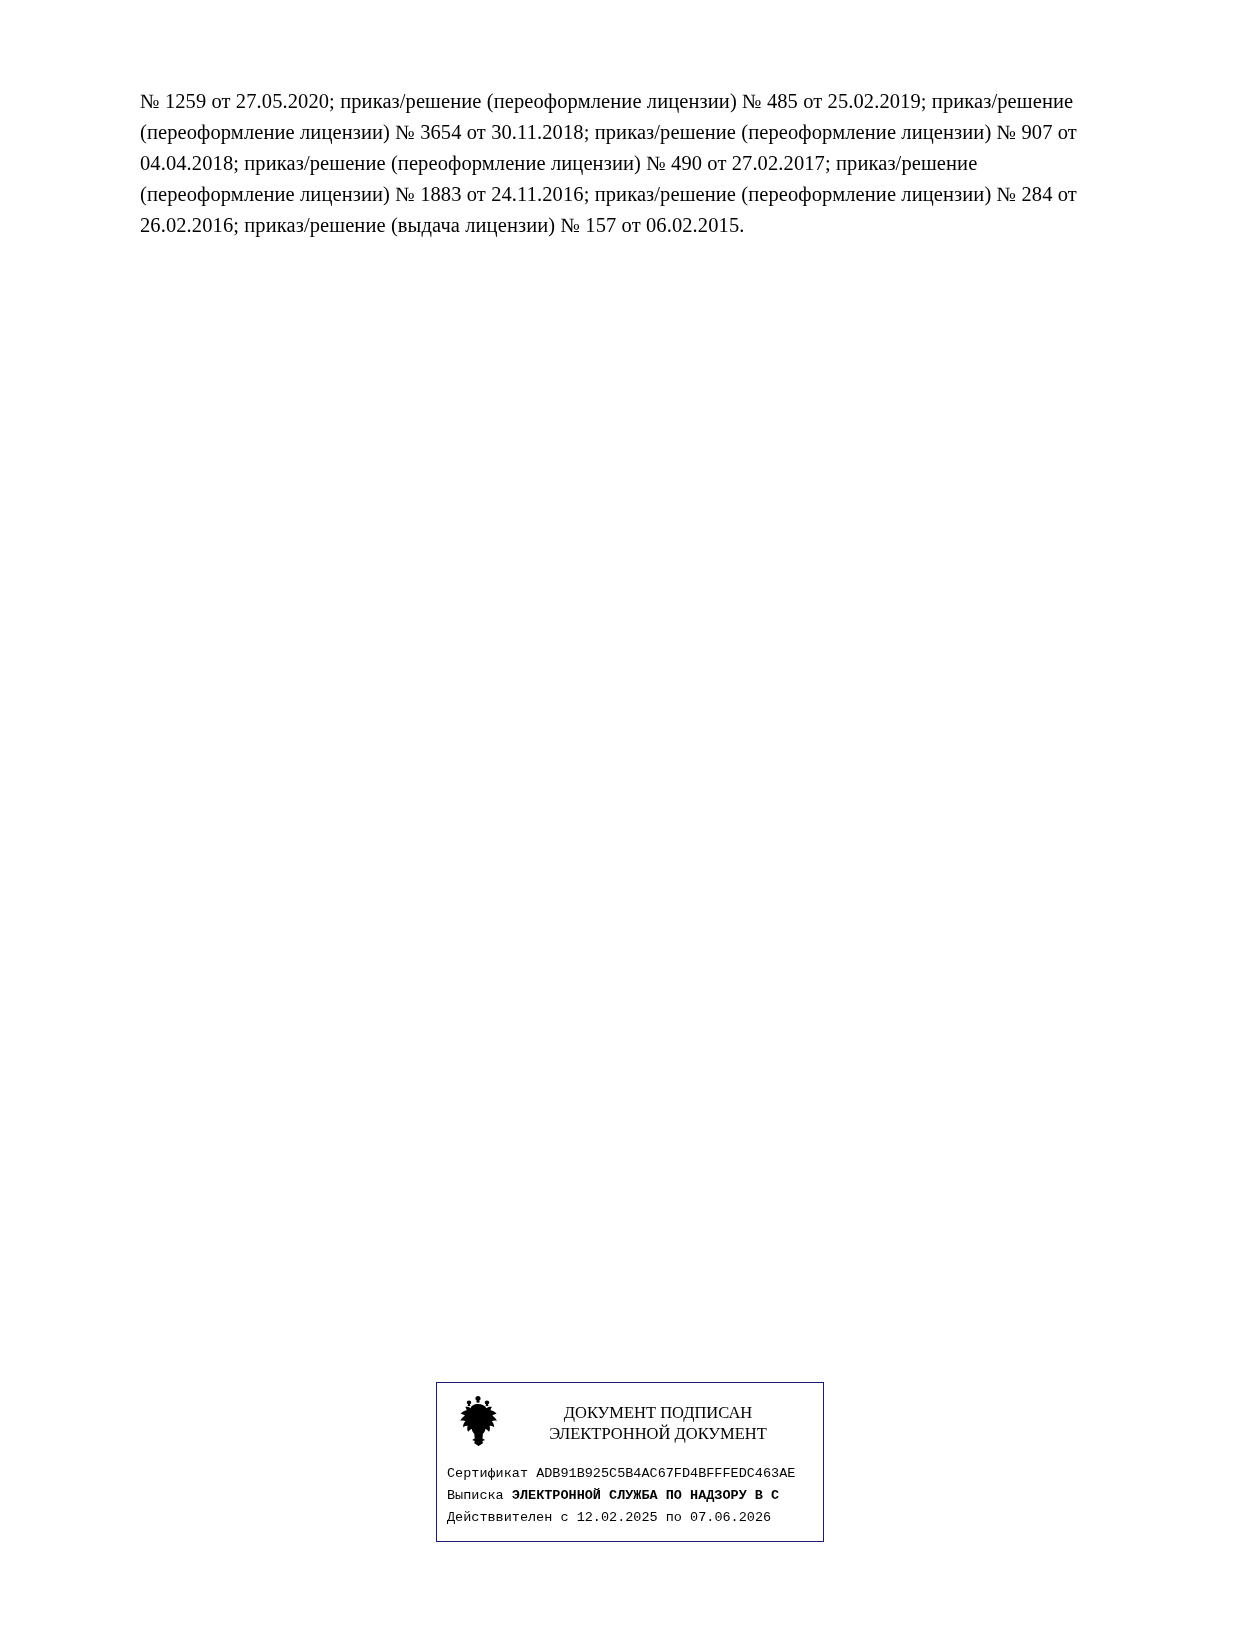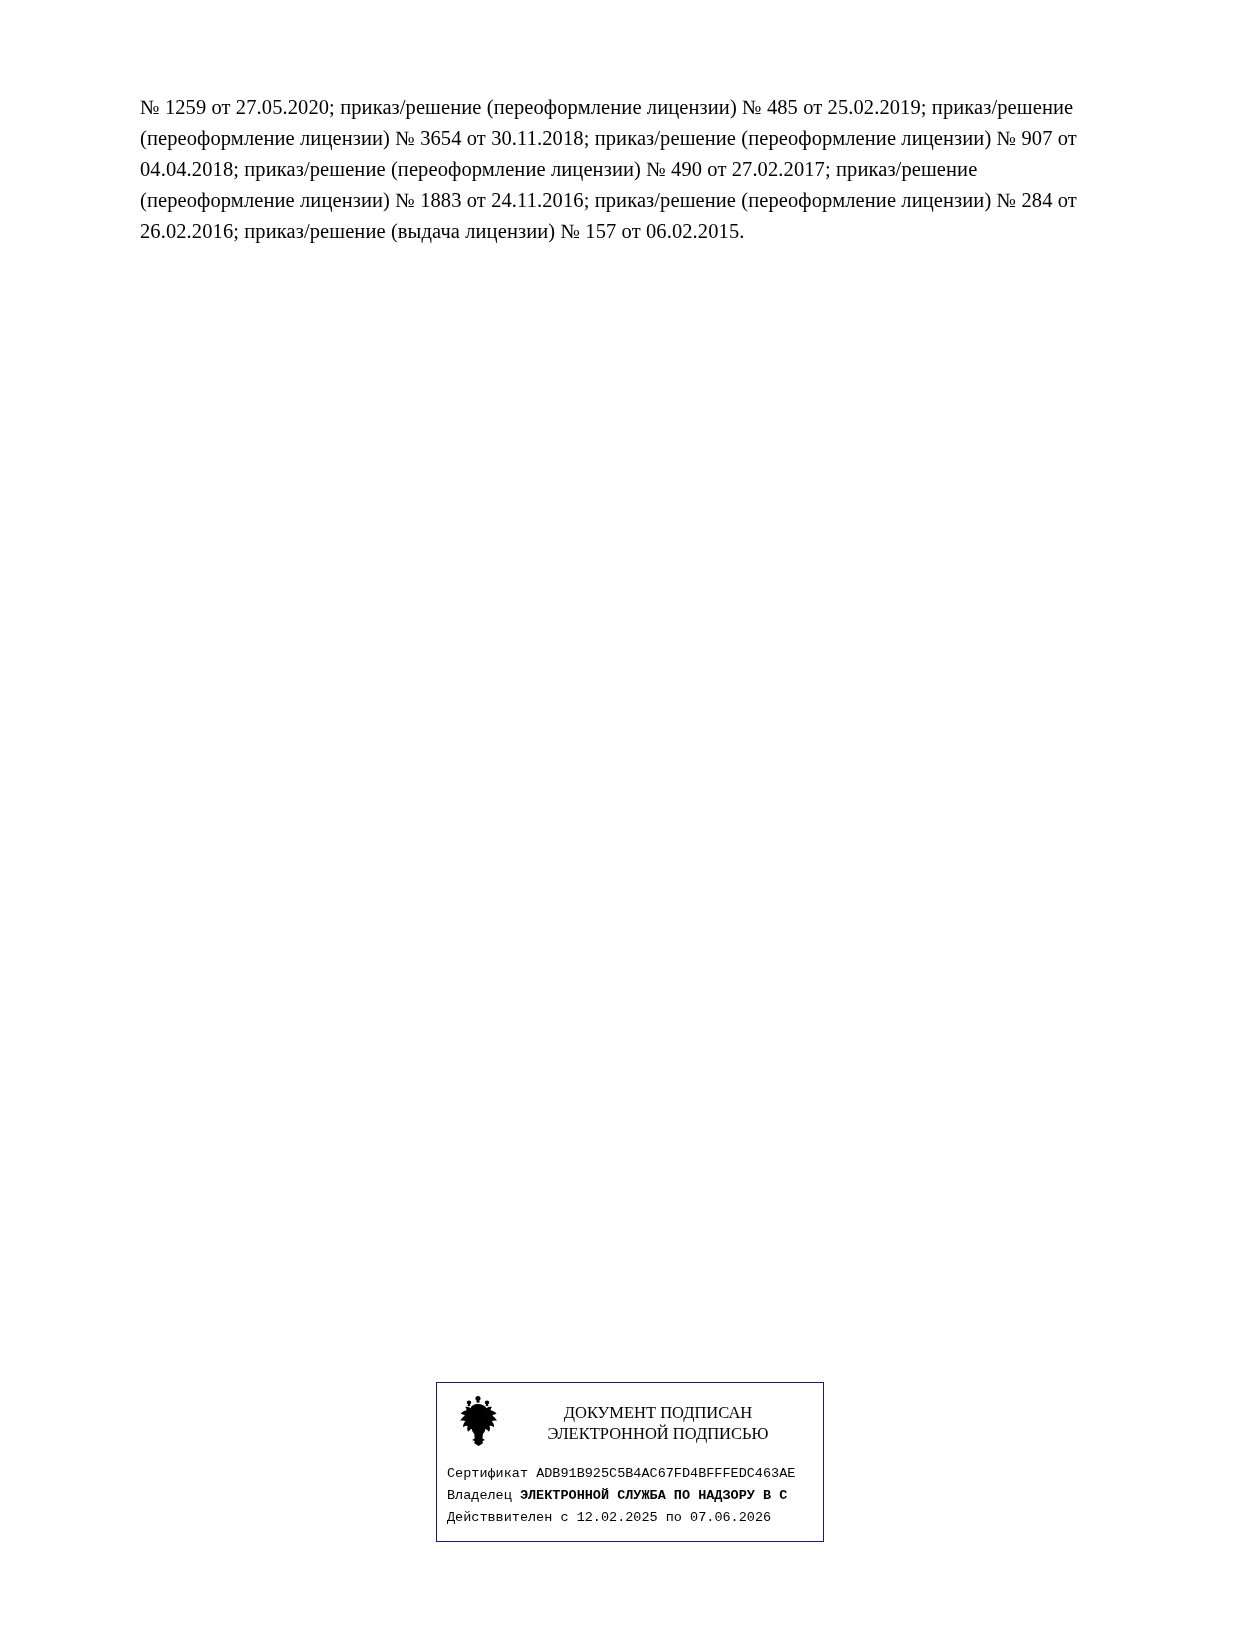--- a/index.html
+++ b/index.html
@@ -12,21 +12,21 @@
     width: 1240px;
     height: 1650px;
     background: #ffffff;
     font-family: "Liberation Serif", serif;
     color: #000000;
     overflow: hidden;
   }
   .content {
     position: absolute;
     left: 140px;
-    top: 92px;
+    top: 86px;
     width: 965px;
   }
   .para {
     font-size: 20.5px;
     line-height: 31px;
     text-align: left;
     margin: 0 0 0 0;
     letter-spacing: 0.1px;
   }
   .para + .para {
@@ -99,30 +99,30 @@
           <g fill="#000000">
             <path d="M29 4 c1.6 0 2.6 1.1 2.6 2.4 0 1.1-.7 1.9-1.6 2.2 l.9 1.6 -1.9 .6 -1.9-.6 .9-1.6 c-.9-.3-1.6-1.1-1.6-2.2 C26.4 5.1 27.4 4 29 4 z"></path>
             <path d="M20 8.5 c1.3 0 2.2 .9 2.2 2 0 .9-.6 1.6-1.4 1.9 l.8 1.4 -1.6 .5 -1.6-.5 .8-1.4 c-.8-.3-1.4-1-1.4-1.9 0-1.1 .9-2 2.2-2 z"></path>
             <path d="M38 8.5 c1.3 0 2.2 .9 2.2 2 0 .9-.6 1.6-1.4 1.9 l.8 1.4 -1.6 .5 -1.6-.5 .8-1.4 c-.8-.3-1.4-1-1.4-1.9 0-1.1 .9-2 2.2-2 z"></path>
             <path d="M29 12 c4 0 7 2 8.6 4.2 1.6-1.2 3.6-1.6 5.4-1.3 -1 1.1-1.4 2.2-1.4 3.3 2.4 .3 4.6 1.6 6 3.6 -1.9 .2-3.3 .9-4.3 1.9 2.2 1.1 3.8 3 4.5 5.2 -2-.5-3.7-.3-5 .4 1.6 1.7 2.4 3.8 2.3 5.9 -1.6-1.1-3.2-1.5-4.6-1.3 .8 2 .6 4.1-.5 5.9 -1.1-1.5-2.4-2.4-3.7-2.7 -.1 1.9-1 3.6-2.4 4.8 l-.4 4.6 2.6 1.4 -2.6 1.1 .4 2.3 -4.3 2.7 -4.3-2.7 .4-2.3 -2.6-1.1 2.6-1.4 -.4-4.6 c-1.4-1.2-2.3-2.9-2.4-4.8 -1.3 .3-2.6 1.2-3.7 2.7 -1.1-1.8-1.3-3.9-.5-5.9 -1.4-.2-3 .2-4.6 1.3 -.1-2.1 .7-4.2 2.3-5.9 -1.3-.7-3-.9-5-.4 .7-2.2 2.3-4.1 4.5-5.2 -1-1-2.4-1.7-4.3-1.9 1.4-2 3.6-3.3 6-3.6 0-1.1-.4-2.2-1.4-3.3 1.8-.3 3.8 .1 5.4 1.3 C22 14 25 12 29 12 z"></path>
           </g>
         </svg>
       </div>
       <div class="stamp-title">
         <div>ДОКУМЕНТ ПОДПИСАН</div>
-        <div>ЭЛЕКТРОННОЙ ПОДПИСЬЮ</div>
+        <div>ЭЛЕКТРОННОЙ ДОКУМЕНТ</div>
       </div>
     </div>
     <div class="stamp-lines">
       <div class="stamp-line">
         <span>Сертификат</span>
         <span>ADB91B925C5B4AC67FD4BFFFEDC463AE</span>
       </div>
       <div class="stamp-line">
-        <span>Владелец</span>
+        <span>Выписка</span>
         <b>ЭЛЕКТРОННОЙ СЛУЖБА ПО НАДЗОРУ В С</b>
       </div>
       <div class="stamp-line">
         <span>Действвителен с</span>
         <span>12.02.2025</span>
         <span>по</span>
         <span>07.06.2026</span>
       </div>
     </div>
   </div>

